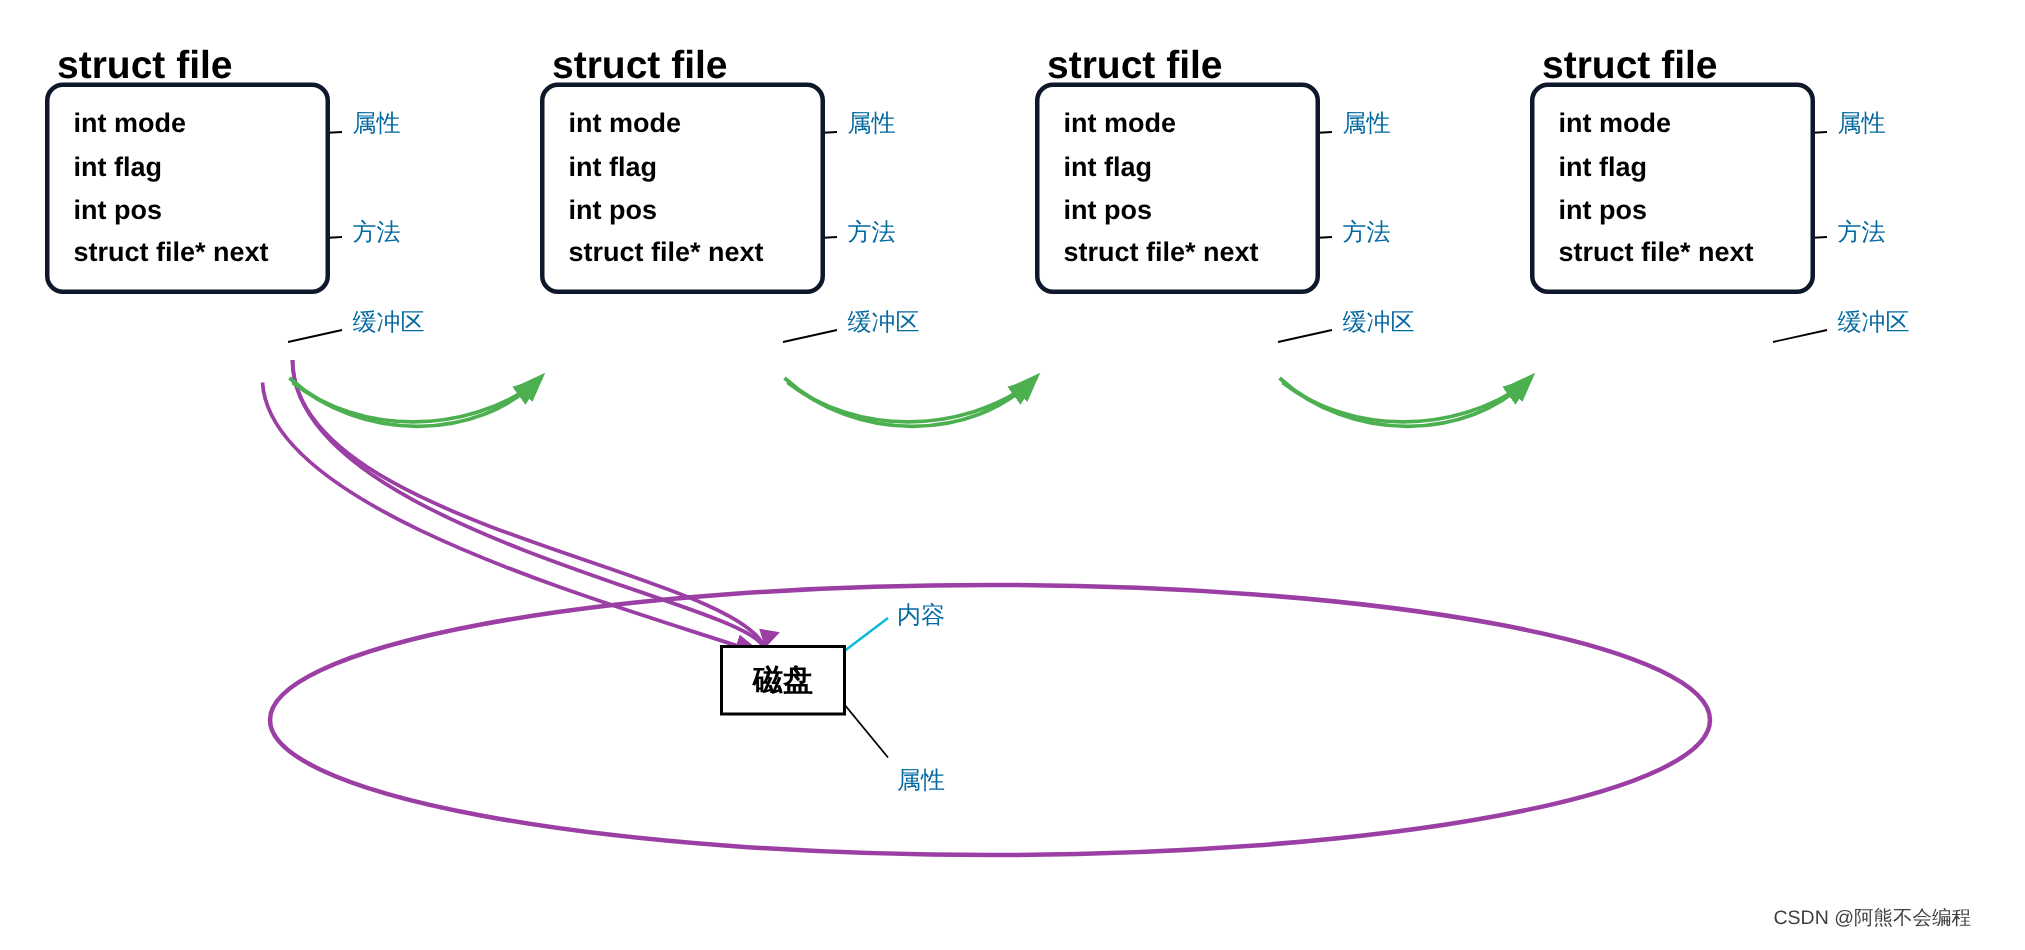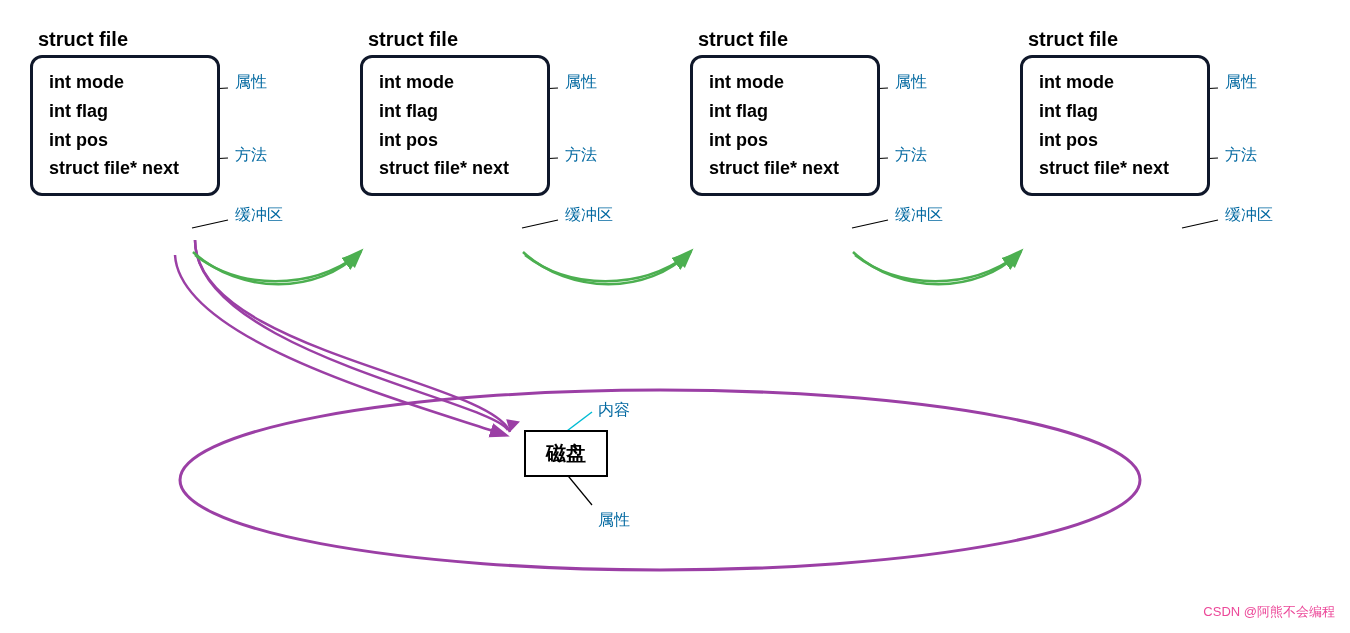--- a/index.html
+++ b/index.html
@@ -25,21 +25,21 @@
       background: white;
       padding: 10px 16px;
       font-size: 18px;
       font-weight: bold;
       line-height: 1.6;
       color: #000;
     }
 
     .struct-title {
       position: absolute;
-      font-size: 20px;
+      font-size: 26px;
       font-weight: bold;
       color: #000;
     }
 
     .label-text {
       position: absolute;
       font-size: 16px;
       color: #0369a1;
     }
 
@@ -48,23 +48,23 @@
       border: 2px solid #000;
       background: white;
       padding: 8px 20px;
       font-size: 20px;
       font-weight: bold;
     }
 
     .watermark {
       position: absolute;
       bottom: 12px;
-      right: 15px;
+      right: 36px;
       font-size: 13px;
-      color: #ec4899;
+      color: #404040;
     }
 
     svg.arrows {
       position: absolute;
       top: 0;
       left: 0;
       width: 1350px;
       height: 633px;
       pointer-events: none;
     }
@@ -170,21 +170,21 @@
   <div class="label-text" style="left:565px; top:205px;">缓冲区</div>
 
   <div class="label-text" style="left:895px; top:72px;">属性</div>
   <div class="label-text" style="left:895px; top:145px;">方法</div>
   <div class="label-text" style="left:895px; top:205px;">缓冲区</div>
 
   <div class="label-text" style="left:1225px; top:72px;">属性</div>
   <div class="label-text" style="left:1225px; top:145px;">方法</div>
   <div class="label-text" style="left:1225px; top:205px;">缓冲区</div>
 
-  <div class="disk-box" style="left:480px; top:430px;margin-left:44px;">
+  <div class="disk-box" style="left:480px; top:430px;">
     <span>磁盘</span>
   </div>
 
   <div class="label-text" style="left:598px; top:400px;">内容</div>
   <div class="label-text" style="left:598px; top:510px;">属性</div>
 
   <div class="watermark">CSDN @阿熊不会编程</div>
 
 </div>
 

